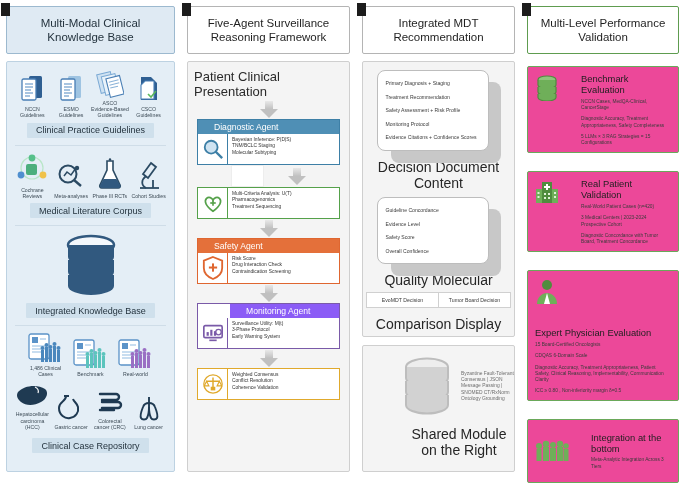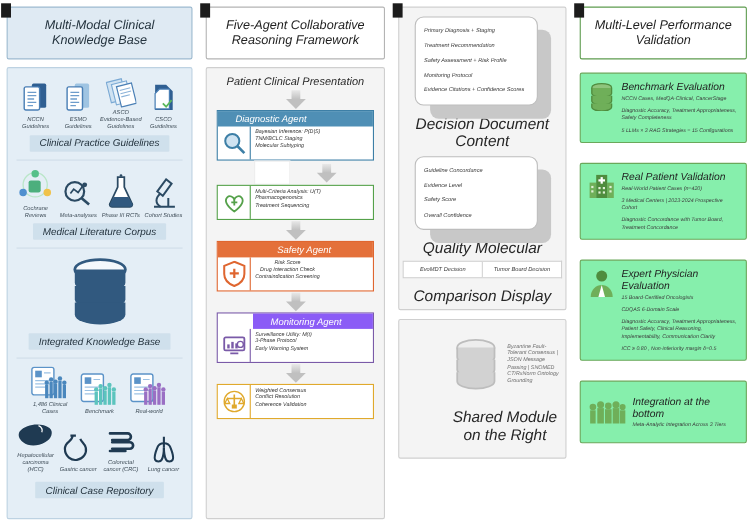--- a/index.html
+++ b/index.html
@@ -4,21 +4,21 @@
 <style>
   * { box-sizing: border-box; }
   html, body { margin:0; padding:0; }
   body {
     width:685px; height:483px;
     background:#ffffff;
     font-family:"Liberation Sans", sans-serif;
     color:#2b2b2b;
     overflow:hidden;
   }
-  .figure { position:relative; width:685px; height:477px; display:flex; gap:0;font-style:italic; }
+  .figure { position:relative; width:685px; height:477px; display:flex; gap:0; }
 
   
   .panel { position:relative; padding:6px 6px 4px 6px; }
   .panel-marker {
     position:absolute; left:1px; top:3px; width:9px; height:13px;
     background:#1c1c1c;
   }
   .panel-title {
     border:1px solid #9fb8cc; border-radius:2px;
     text-align:center; font-size:11.5px; line-height:14px;
@@ -39,57 +39,57 @@
     background:#cfe0ec; color:#24333e; font-size:9px; padding:2.5px 9px;
     border-radius:1px; margin-top:4px; text-align:center;
   }
   .kb-sep { height:1px; background:#cfdde8; margin:3px 2px; }
 
   
   .pB { width:175px; }
   .pB .panel-title { background:#ffffff; border-color:#b4b4b4; color:#1f1f1f; }
   .pB .panel-body { background:#f4f4f4; border:1px solid #cfcfcf; height:411px;
                     display:flex; flex-direction:column; align-items:center; padding-top:7px; }
-  .flow-head { font-size:10px; color:#2a2a2a; margin-bottom:1px; }
+  .flow-head { font-size:13px; color:#2a2a2a; margin-bottom:1px; }
   .arrow-down { width:18px; height:17px; position:relative; margin:1px 0; }
   .arrow-down:before {
     content:""; position:absolute; left:5px; top:0; width:8px; height:9px;
     background:linear-gradient(#e8e8e8,#bcbcbc);
   }
   .arrow-down:after {
     content:""; position:absolute; left:0; top:8px; width:0; height:0;
     border-left:9px solid transparent; border-right:9px solid transparent;
     border-top:9px solid #c0c0c0;
   }
   .agent { width:143px; border:1.6px solid #000; background:#fff; }
   .agent-hd { font-size:8.6px; padding:2px 0 2px 16px; color:#1a1a1a; }
   .agent-bd { display:flex; }
   .agent-ico { width:30px; min-height:30px; display:flex; align-items:center;
                justify-content:center; border-right:1.2px solid inherit; }
   .agent-txt { padding:3px 3px 4px 4px; font-size:4.9px; line-height:6.3px; color:#333; }
   .ag-diag { border-color:#3d7fa6; } .ag-diag .agent-hd { background:#4f8fb5; color:#fff; }
   .ag-diag .agent-ico { border-right:1.2px solid #3d7fa6; }
   .ag-trt  { border-color:#55a14a; } .ag-trt .agent-hd { background:#62ad54; color:#fff; }
   .ag-trt .agent-ico { border-right:1.2px solid #55a14a; }
-  .ag-saf  { border-color:#df6630;text-align:center; } .ag-saf .agent-hd { background:#e4703a; color:#fff; }
+  .ag-saf  { border-color:#df6630; } .ag-saf .agent-hd { background:#e4703a; color:#fff; }
   .ag-saf .agent-ico { border-right:1.2px solid #df6630; }
   .ag-mon  { border-color:#7a5aa8; } .ag-mon .agent-hd { background:#8b5cf6; color:#fff;margin-left:32px; }
   .ag-mon .agent-ico { border-right:1.2px solid #7a5aa8; }
   .ag-crd  { border-color:#e0a92c; } .ag-crd .agent-hd { background:#eab63c; color:#fff; }
   .ag-crd .agent-ico { border-right:1.2px solid #e0a92c; }
   .blank-box { width:33px; height:22px; background:#fff; border:1px solid #ededed; }
   .side-row { display:flex; align-items:center; gap:24px; }
 
   
   .pC { width:165px; }
   .pC .panel-title { background:#ffffff; border-color:#b4b4b4; color:#1f1f1f; }
   .pC .panel-body { background:#f4f4f4; border:1px solid #cfcfcf; }
   .pC .body-top { height:276px; display:flex; flex-direction:column; align-items:center; padding-top:8px; }
   .pC .body-bot { height:127px; margin-top:8px; display:flex; flex-direction:column;
-                  justify-content:center;padding-left:47px; }
+                  align-items:center; justify-content:center;padding-left:47px; }
   .stack { position:relative; width:124px; }
   .stack .back {
     position:absolute; left:14px; top:12px; width:110px; height:100%;
     background:#c8c8c8; border-radius:8px;
   }
   .stack .front {
     position:relative; width:112px; background:#fff; border:1.4px solid #bdbdbd;
     border-radius:8px; padding:9px 8px; z-index:2;
   }
   .stack-line { font-size:5.1px; line-height:6.6px; color:#3a3a3a; margin:0 0 7px 0; }
@@ -99,22 +99,22 @@
   .cmp-cell { flex:1; border:1px solid #d0d0d0; background:#fff; text-align:center;
               font-size:5.2px; padding:4px 2px; color:#3a3a3a; }
   .cmp-cell + .cmp-cell { border-left:none; }
   .cyl-wrap { display:flex; align-items:center; gap:6px; }
   .cyl-txt { font-size:4.9px; line-height:6.2px; color:#6d6d6d; width:58px; }
 
   
   .pD { width:164px; }
   .pD .panel-title { background:#ffffff; border-color:#5e9c4f; color:#1f1f1f; }
   .val-card {
-    background:#86efac; border:1.5px solid #6aa85a; border-radius:2px;
-    padding:6px 7px; margin-bottom:8px; display:flex; gap:6px;
+    background:#ec4899; border:1.5px solid #6aa85a; border-radius:2px;
+    padding:6px 7px; margin-bottom:8px; display:flex; gap:22px;
   }
   .val-ico { width:24px; flex:none; display:flex; align-items:flex-start; justify-content:center; padding-top:2px; }
   .val-h { font-size:9.4px; color:#1f1f1f; margin-bottom:4px; }
   .val-l { font-size:4.8px; line-height:6.2px; color:#3b3b3b; margin-bottom:5px; }
   .val-l:last-child { margin-bottom:0; }
   .val-card.integ { align-items:center; padding:12px 7px; }
   .val-card.integ .val-ico { width:34px; padding-top:0; }
   .val-card.integ .val-h { margin-bottom:3px; }
 </style>
 </head>
@@ -367,21 +367,21 @@
         </div>
 
         <div class="kb-label" style="margin-top:8px;">Clinical Case Repository</div>
       </div>
 
     </div>
   </div>
 
   <div class="panel pB">
     <div class="panel-marker"></div>
-    <div class="panel-title">Five-Agent Collaborative Reasoning Framework</div>
+    <div class="panel-title">Five-Agent Surveillance Reasoning Framework</div>
     <div class="panel-body">
 
       <div class="flow-head">Patient Clinical Presentation</div>
       <div class="arrow-down"></div>
 
       <div class="agent ag-diag">
         <div class="agent-hd">Diagnostic Agent</div>
         <div class="agent-bd">
           <div class="agent-ico">
             <svg width="22" height="22" viewBox="0 0 24 24">
@@ -484,20 +484,21 @@
             <div>Coherence Validation</div>
           </div>
         </div>
       </div>
 
     </div>
   </div>
 
   <div class="panel pC">
     <div class="panel-marker"></div>
+    <div class="panel-title">Integrated MDT Recommendation</div>
 
     <div class="panel-body body-top">
       <div class="stack">
         <div class="back"></div>
         <div class="front">
           <div class="stack-line">Primary Diagnosis + Staging</div>
           <div class="stack-line">Treatment Recommendation</div>
           <div class="stack-line">Safety Assessment + Risk Profile</div>
           <div class="stack-line">Monitoring Protocol</div>
           <div class="stack-line">Evidence Citations + Confidence Scores</div>
@@ -579,21 +580,21 @@
         </svg>
       </div>
       <div style="flex:1;">
         <div class="val-h">Real Patient Validation</div>
         <div class="val-l">Real-World Patient Cases (n=420)</div>
         <div class="val-l">3 Medical Centers | 2023-2024 Prospective Cohort</div>
         <div class="val-l">Diagnostic Concordance with Tumor Board, Treatment Concordance</div>
       </div>
     </div>
 
-    <div class="val-card" style="margin-top:18px;">
+    <div class="val-card" style="margin-top:18px;flex-direction:column;">
       <div class="val-ico">
         <svg width="24" height="26" viewBox="0 0 24 26">
           <circle cx="12" cy="6" r="5" fill="#4f8c3e"></circle>
           <path d="M2 25 c0 -7 5 -11 10 -11 c5 0 10 4 10 11z" fill="#6faf59"></path>
           <path d="M12 14 l-3 11 h6z" fill="#fff"></path>
         </svg>
       </div>
       <div style="flex:1;">
         <div class="val-h">Expert Physician Evaluation</div>
         <div class="val-l">15 Board-Certified Oncologists</div>

